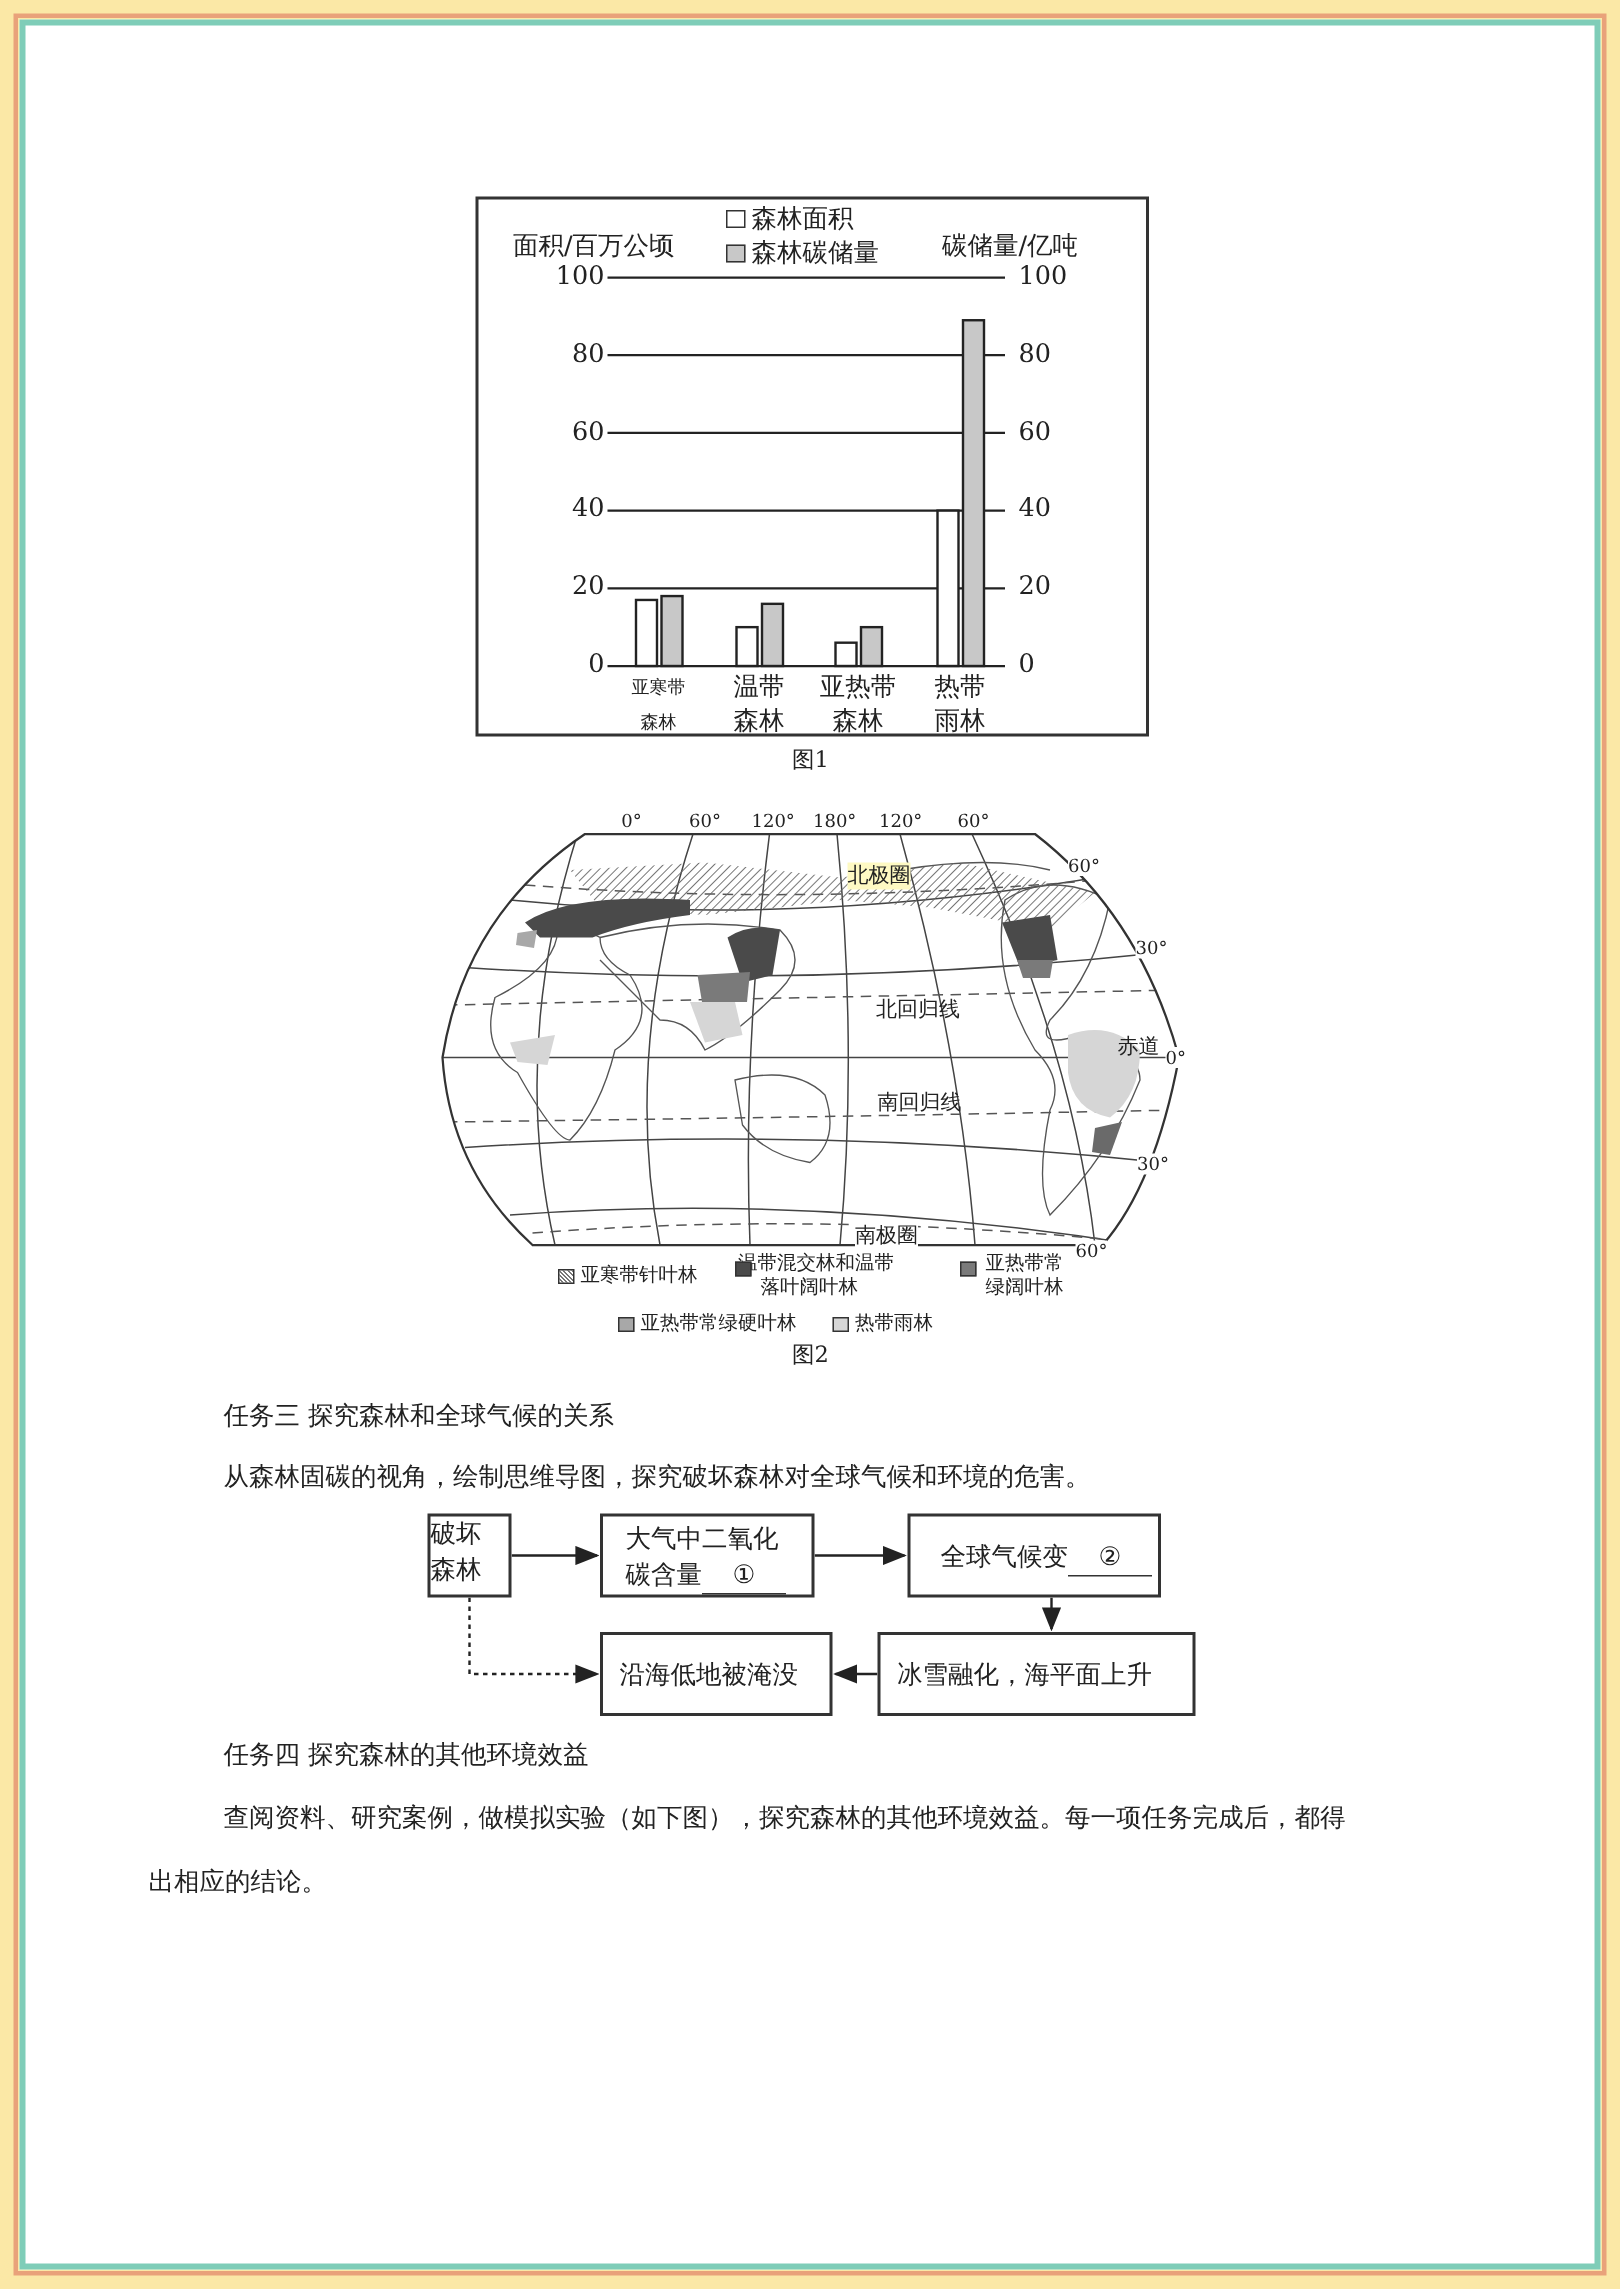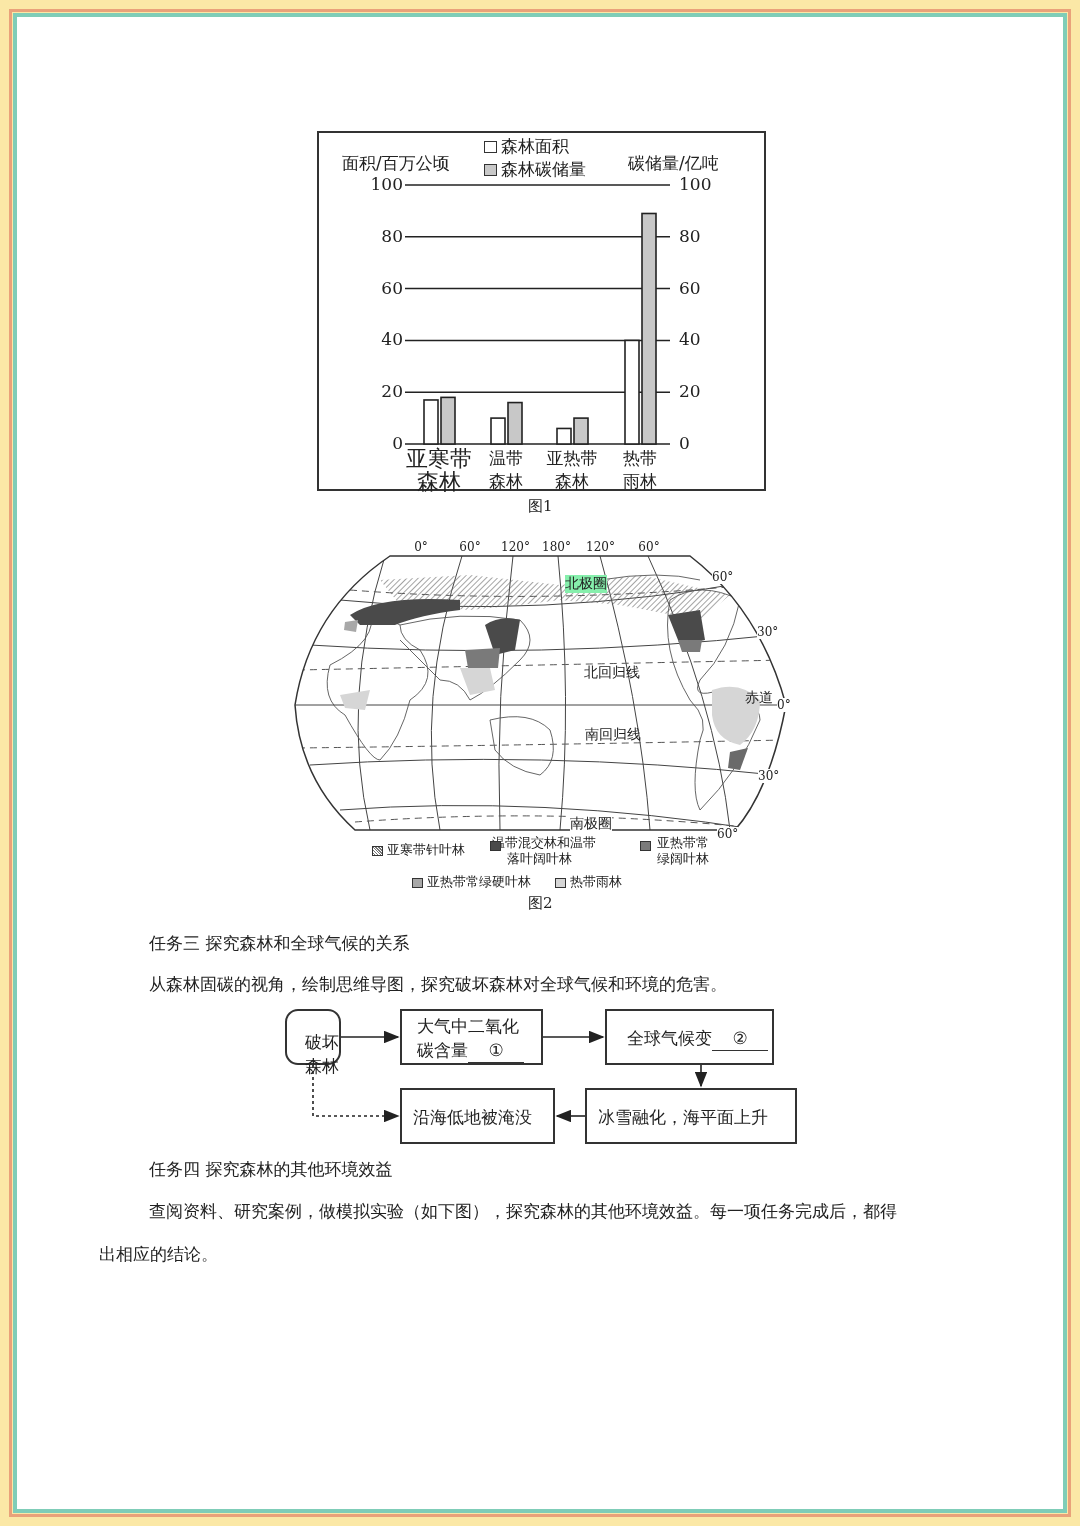--- a/index.html
+++ b/index.html
@@ -65,21 +65,21 @@
 <div id="yticks-right">
     <div class="abs" style="top: 433px; font-size: 17px; width: 34px; text-align: left; left: 679px;">0</div>
     <div class="abs" style="top: 381.2px; font-size: 17px; width: 34px; text-align: left; left: 679px;">20</div>
     <div class="abs" style="top: 329.4px; font-size: 17px; width: 34px; text-align: left; left: 679px;">40</div>
     <div class="abs" style="top: 277.6px; font-size: 17px; width: 34px; text-align: left; left: 679px;">60</div>
     <div class="abs" style="top: 225.8px; font-size: 17px; width: 34px; text-align: left; left: 679px;">80</div>
     <div class="abs" style="top: 174px; font-size: 17px; width: 34px; text-align: left; left: 679px;">100</div>
   </div>
 
 <div id="cat-labels">
-    <div class="abs sans" style="left: 399px; top: 447px; width: 80px; text-align: center; font-size: 22px; line-height: 23px;">
+    <div class="abs sans" style="left: 399px; top: 447px; width: 80px; text-align: center; font-size: 12px; line-height: 23px;">
       <div>亚寒带</div>
       <div>森林</div>
     </div>
     <div class="abs sans" style="left: 466px; top: 447px; width: 80px; text-align: center; font-size: 17px; line-height: 23px;">
       <div>温带</div>
       <div>森林</div>
     </div>
     <div class="abs sans" style="left: 532px; top: 447px; width: 80px; text-align: center; font-size: 17px; line-height: 23px;">
       <div>亚热带</div>
       <div>森林</div>
@@ -157,21 +157,21 @@
     <div class="abs" style="left: 586px; top: 540px; width: 28px; text-align: center; font-size: 12px;">120°</div>
     <div class="abs" style="left: 635px; top: 540px; width: 28px; text-align: center; font-size: 12px;">60°</div>
   </div>
 <div id="lat-labels">
     <div class="abs" style="left: 712px; top: 570px; font-size: 12px; background: rgb(255, 255, 255);">60°</div>
     <div class="abs" style="left: 757px; top: 625px; font-size: 12px; background: rgb(255, 255, 255);">30°</div>
     <div class="abs" style="left: 777px; top: 698px; font-size: 12px; background: rgb(255, 255, 255);">0°</div>
     <div class="abs" style="left: 758px; top: 769px; font-size: 12px; background: rgb(255, 255, 255);">30°</div>
     <div class="abs" style="left: 717px; top: 827px; font-size: 12px; background: rgb(255, 255, 255);">60°</div>
   </div>
-<div class="abs" style="left:565px;top:575px;font-size:14px;background:#86efac;">北极圈</div>
+<div class="abs" style="left:565px;top:575px;font-size:14px;background:#fef9c3;">北极圈</div>
 <div class="abs" style="left:584px;top:664px;font-size:14px;">北回归线</div>
 <div class="abs" style="left:745px;top:689px;font-size:14px;">赤道</div>
 <div class="abs" style="left:585px;top:726px;font-size:14px;">南回归线</div>
 <div class="abs" style="left:570px;top:815px;font-size:14px;background:#fff;">南极圈</div>
 
 <div class="abs" style="left:372px;top:841px;font-size:13px;">
   <span class="legend-sw" style="width:9px;height:8px;border-width:1px;background:repeating-linear-gradient(45deg,#fff 0 1px,#777 1px 2px);"></span><span>亚寒带针叶林</span>
 </div>
 <div class="abs" style="left:490px;top:835px;font-size:13px;line-height:16px;">
   <span class="legend-sw" style="width:9px;height:8px;border-width:1px;background:#4a4a4a;position:absolute;left:0;top:6px;"></span>
@@ -201,21 +201,21 @@
       </marker>
   </defs>
   <g stroke="#222" stroke-width="1.6" fill="none">
     <line x1="341" y1="1037" x2="398" y2="1037" marker-end="url(#arr)"></line>
     <line x1="543" y1="1037" x2="603" y2="1037" marker-end="url(#arr)"></line>
     <line x1="701" y1="1065" x2="701" y2="1086" marker-end="url(#arr)"></line>
     <line x1="585" y1="1116" x2="557" y2="1116" marker-end="url(#arr)"></line>
     <polyline points="313,1065 313,1116 398,1116" stroke-dasharray="3,3" marker-end="url(#arr)"></polyline>
   </g>
 </svg>
-<div class="fc-box" style="left:285px;top:1009px;width:56px;height:56px;text-align:right;padding-top:19px;border-radius:13px;">
+<div class="fc-box" style="left:285px;top:1009px;width:56px;height:56px;text-align:left;padding-top:0;">
   <div>破坏</div>
   <div>森林</div>
 </div>
 <div class="fc-box" style="left:400px;top:1009px;width:143px;height:56px;padding:3px 0 12px 15px;">
   <div>大气中二氧化</div>
   <div><span>碳含量</span><span style="display:inline-block;width:56px;border-bottom:1.5px solid #333;text-align:center;">①</span></div>
 </div>
 <div class="fc-box" style="left:605px;top:1009px;width:169px;height:56px;padding:15px 0 0 20px;">
   <span>全球气候变</span><span style="display:inline-block;width:56px;border-bottom:1.5px solid #333;text-align:center;">②</span>
 </div>

